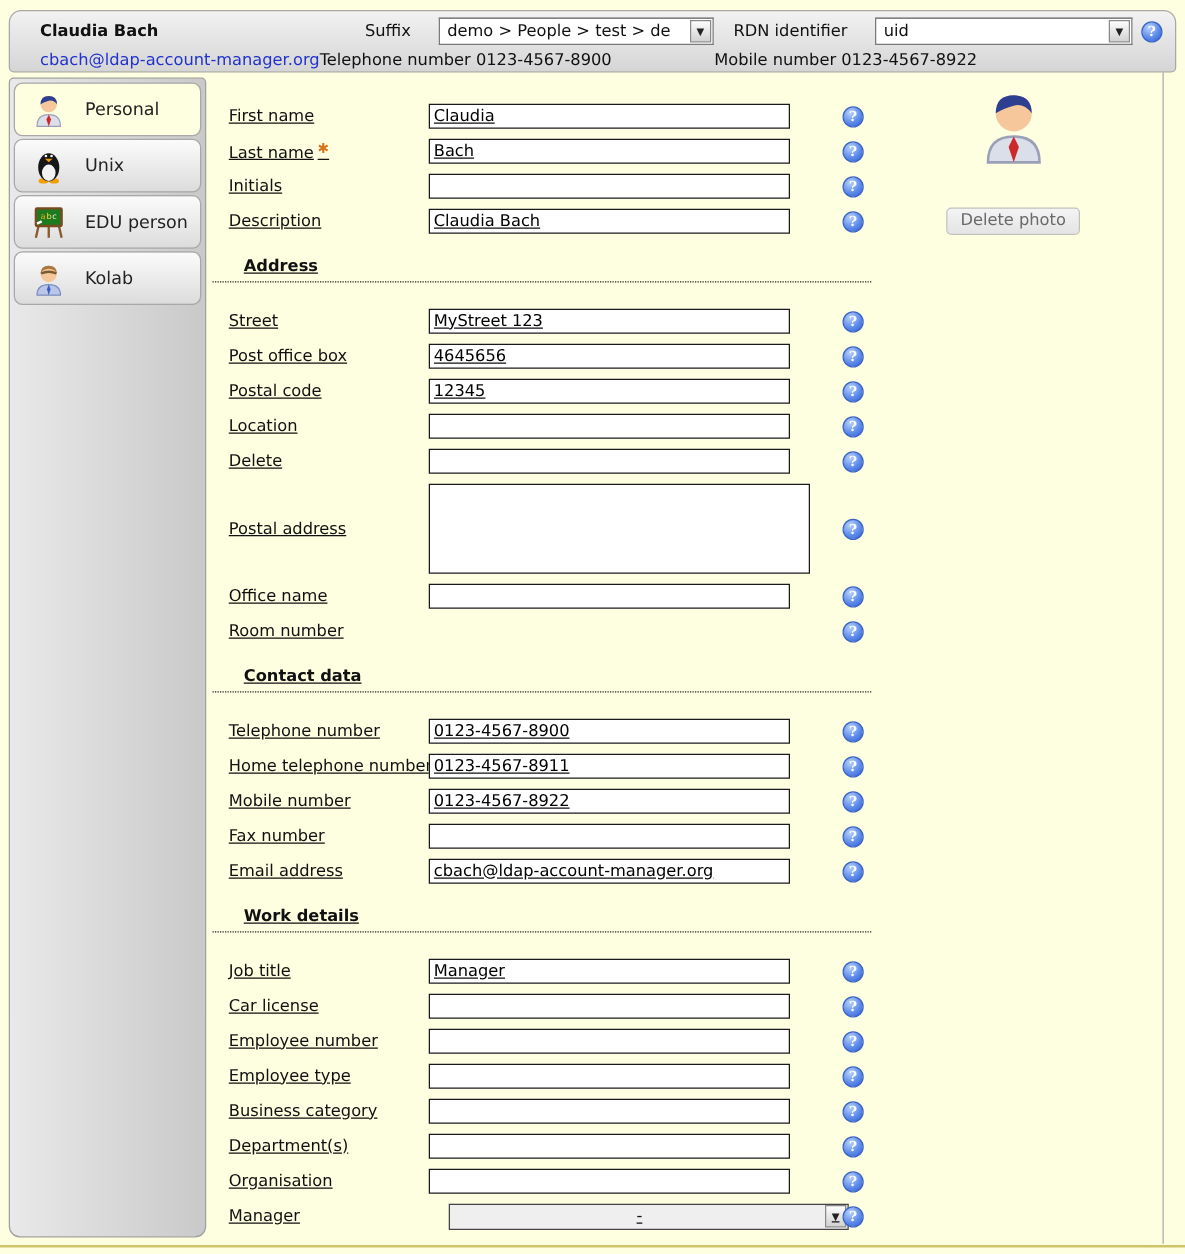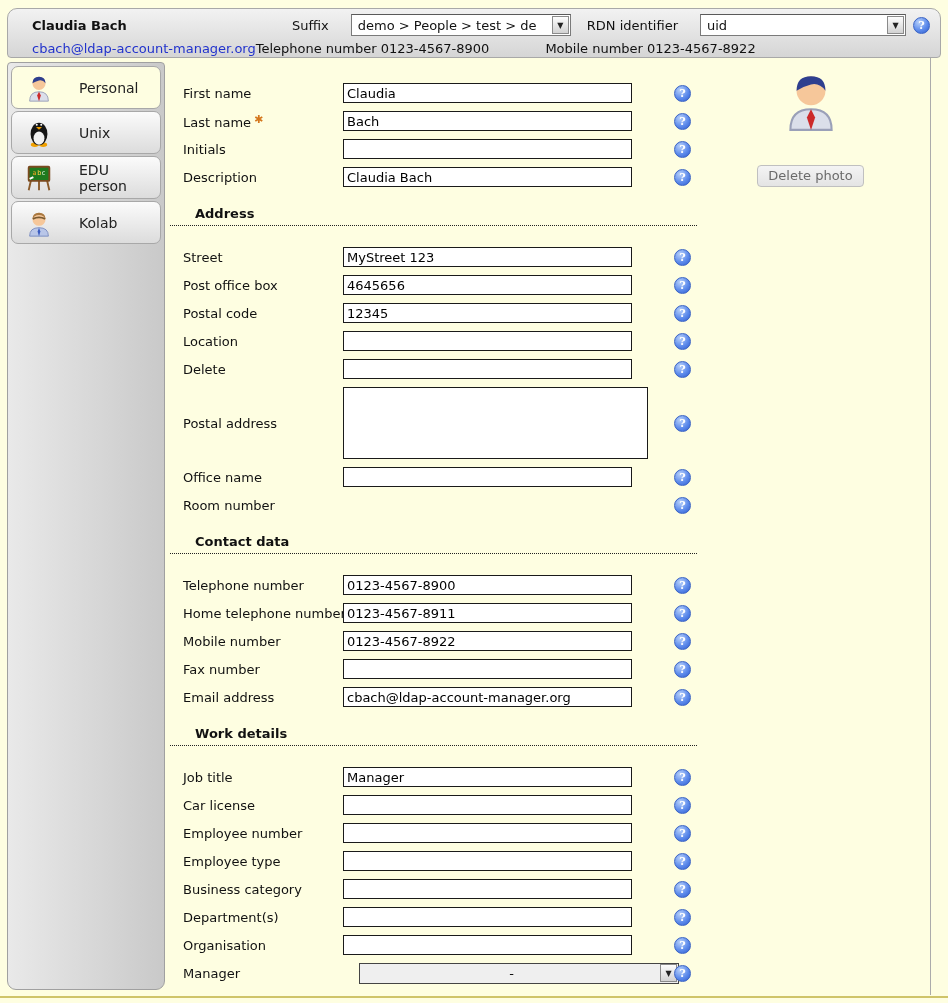--- a/index.html
+++ b/index.html
@@ -19,21 +19,21 @@
     padding:5px 10px 0 24px;
   }
   .header-row1 { display:flex; align-items:center; height:22px; }
   .header-title { font-weight:bold; }
   .header-spacer { flex:1; }
   .hdr-label { margin:0 6px 0 0; }
   .hdr-label.rdn { margin-left:16px; }
   .header-row2 { display:flex; align-items:center; height:20px; margin-top:2px; }
   .email-link { color:#2233CC; cursor:pointer; }
   .phone-summary { }
-  .mobile-summary { margin-left:56px; }
+  .mobile-summary { margin-left:82px; }
 
   
   .fake-select {
     height:22px; background:#fff; border:1px solid #7A7A7A;
     border-top-color:#5A5A5A; display:flex; align-items:center;
     padding-left:6px; overflow:hidden; white-space:nowrap;margin-left:16px;
   }
   .suffix-select { width:220px; }
   .rdn-select { width:206px;justify-content:flex-end; }
   .fs-value { overflow:hidden; white-space:nowrap; }
@@ -58,29 +58,29 @@
 
   
   .sidebar {
     position:absolute; left:7px; top:62px; width:158px; height:928px;
     background:linear-gradient(90deg,#E9E9E9 0%, #C9C9C9 100%);
     border:1px solid #A0A0A0; border-radius:4px 4px 9px 9px;
     padding:1px;
   }
   .tab {
     height:43px; margin:2px; border:1px solid #A8A8A8; border-radius:7px;
-    display:flex; align-items:center; gap:25px; padding-left:12px;
+    display:flex; align-items:center; gap:14px; padding-left:12px;
     background:linear-gradient(#FBFBFB,#DCDCDC); cursor:pointer;
   }
   .tab.active { background:#FEFEE1; }
   .tab-label { font-size:14px; color:#222; }
   .tab-icon { width:30px; height:30px; flex:none; }
 
   
-  .form-sections { position:absolute; left:183px; top:60px; width:540px; padding-top:19px; }
+  .form-sections { position:absolute; left:183px; top:60px; width:540px; padding-top:19px;text-decoration:underline; }
   .field-row { position:relative; height:28px; display:flex; align-items:center; }
   .field-row.tall { height:80px; }
   .field-label { width:160px; flex:none; white-space:nowrap; }
   .required-star { color:#D4761C; font-size:11px; vertical-align:4px; margin-left:3px; }
   .text-input {
     width:289px; height:20px; border:1px solid #1A1A1A; background:#fff;
     font-family:"DejaVu Sans","Liberation Sans",sans-serif; font-size:13px;
     padding:0 3px; outline:none;
   }
   .text-area {

